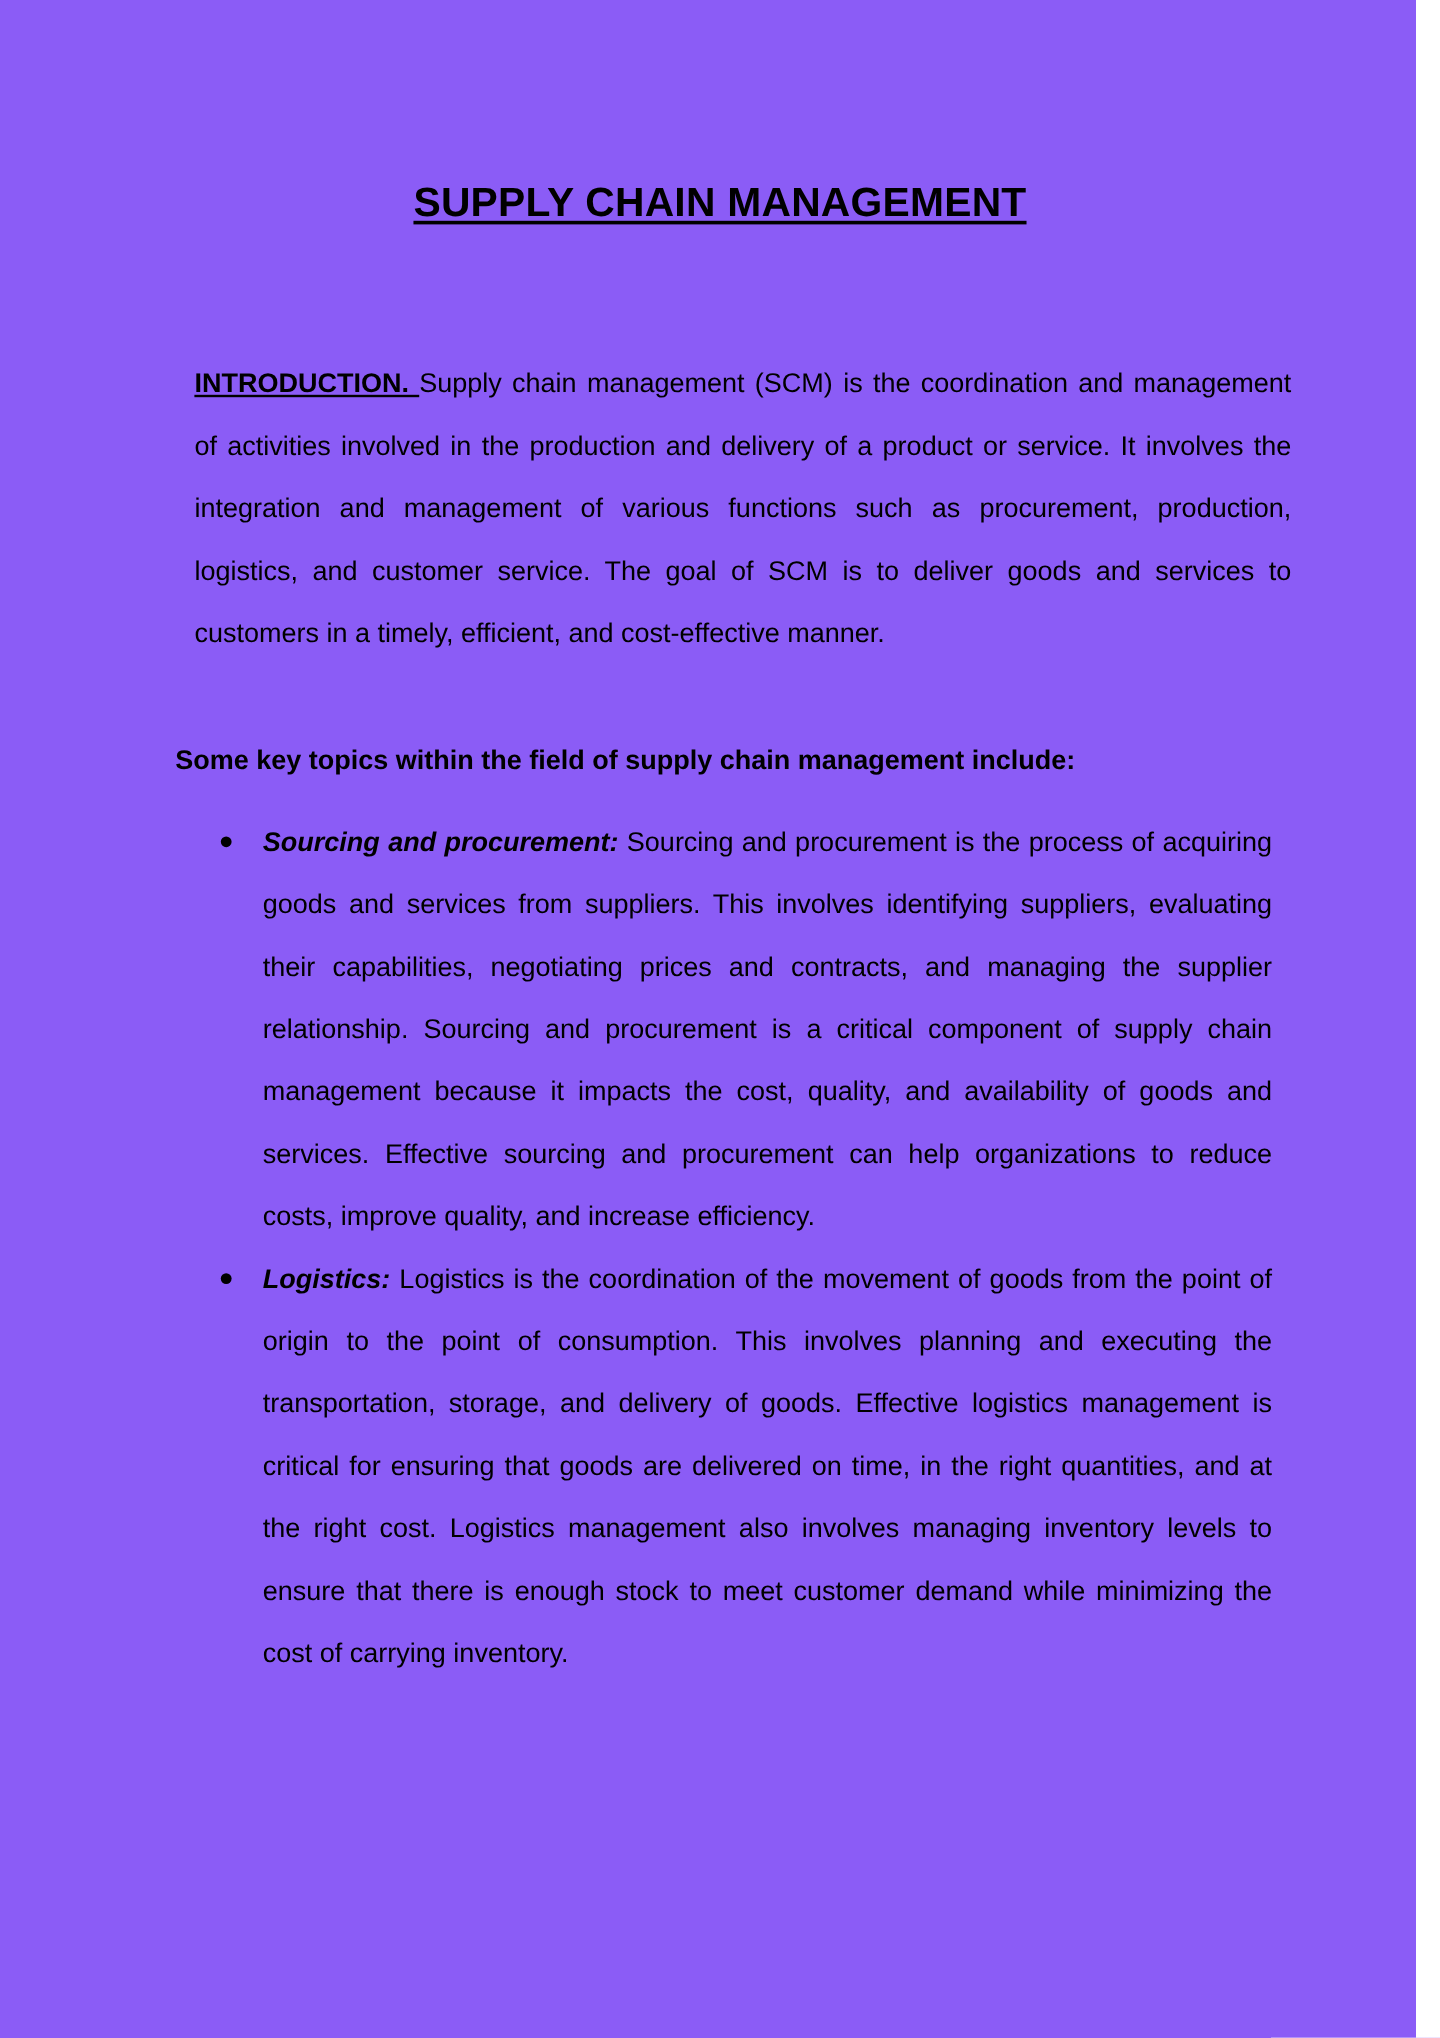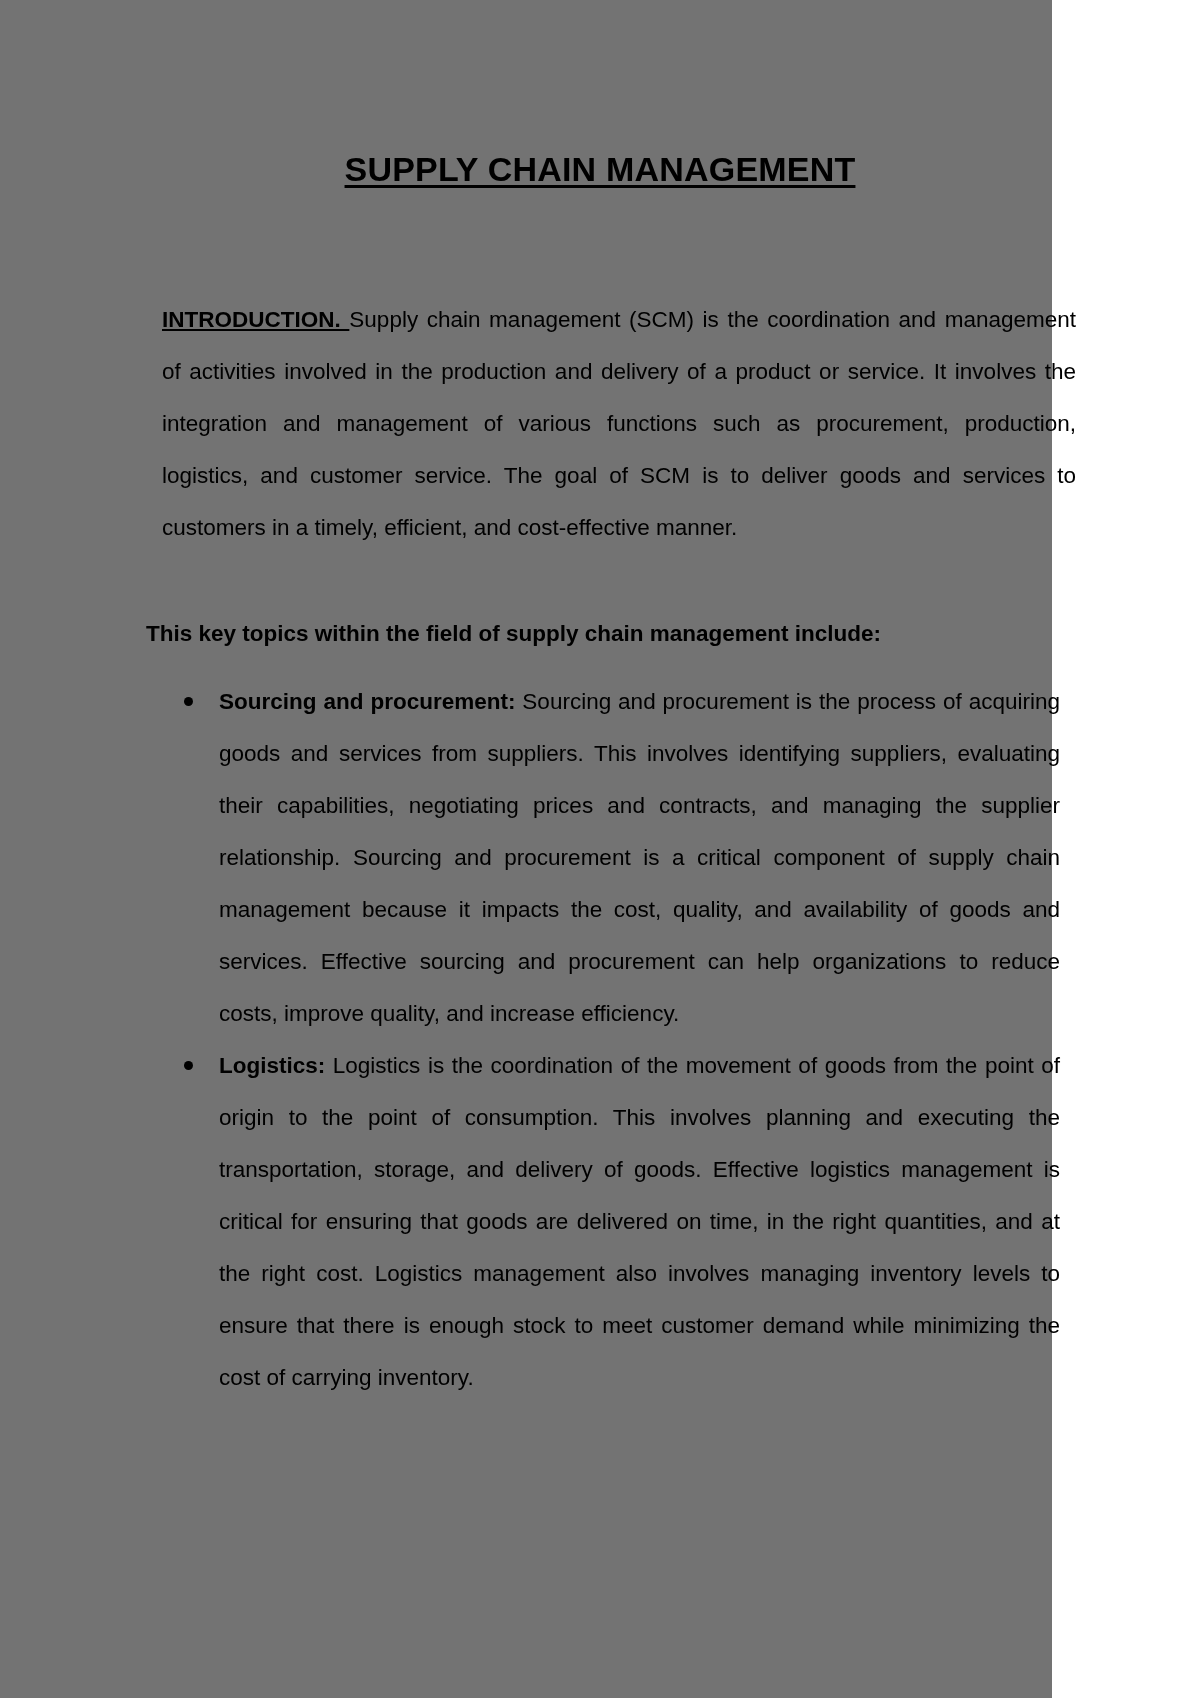--- a/index.html
+++ b/index.html
@@ -1,19 +1,19 @@
 <!DOCTYPE html>
 <html><head>
 <meta charset="utf-8">
 <style>
   html, body { margin: 0; padding: 0; background: #ffffff; }
   body { width: 1200px; height: 1698px; position: relative; overflow: hidden; }
   .page {
-    position: absolute; left: 0; top: 0; width: 1052px; height: 1698px;
-    background: #737373; color: #000000;
+    position: absolute; left: 0; top: 0; width: 1180px; height: 1698px;
+    background: #8b5cf6; color: #000000;
     font-family: "Liberation Sans", "DejaVu Sans", sans-serif;
   }
   .title {
     position: absolute; left: 0; top: 150px; width: 1200px;
     text-align: center; font-size: 34px; font-weight: bold;
     text-decoration: underline; text-decoration-thickness: 3px;
     text-underline-offset: 4px; letter-spacing: 0.2px;
   }
   .body-text {
     font-size: 22.5px; line-height: 52px; text-align: justify;
@@ -28,33 +28,33 @@
   }
   ul.topics {
     position: absolute; left: 146px; top: 676px; width: 914px;
     margin: 0; padding: 0; list-style: none;
   }
   ul.topics li { position: relative; padding-left: 73px; }
   .bullet {
     position: absolute; left: 38px; top: 21px; width: 9px; height: 9px;
     border-radius: 50%; background: #000;
   }
-  .item-label { font-weight: bold; }
+  .item-label { font-weight: bold; font-style: italic; }
 </style>
 </head>
 <body>
 
 <div class="page">
   <div class="title">SUPPLY CHAIN MANAGEMENT</div>
 
   <p class="body-text intro" style="margin:16px;">
     <span class="intro-label">INTRODUCTION. </span><span>Supply chain management (SCM) is the coordination and management of activities involved in the production and delivery of a product or service. It involves the integration and management of various functions such as procurement, production, logistics, and customer service. The goal of SCM is to deliver goods and services to customers in a timely, efficient, and cost-effective manner.</span>
   </p>
 
-  <div class="topics-heading">This key topics within the field of supply chain management include:</div>
+  <div class="topics-heading">Some key topics within the field of supply chain management include:</div>
 
   <ul class="topics">
     <li class="body-text">
       <span class="bullet"></span>
       <span class="item-label">Sourcing and procurement:</span><span> Sourcing and procurement is the process of acquiring goods and services from suppliers. This involves identifying suppliers, evaluating their capabilities, negotiating prices and contracts, and managing the supplier relationship. Sourcing and procurement is a critical component of supply chain management because it impacts the cost, quality, and availability of goods and services. Effective sourcing and procurement can help organizations to reduce costs, improve quality, and increase efficiency.</span>
     </li>
     <li class="body-text">
       <span class="bullet"></span>
       <span class="item-label">Logistics:</span><span> Logistics is the coordination of the movement of goods from the point of origin to the point of consumption. This involves planning and executing the transportation, storage, and delivery of goods. Effective logistics management is critical for ensuring that goods are delivered on time, in the right quantities, and at the right cost. Logistics management also involves managing inventory levels to ensure that there is enough stock to meet customer demand while minimizing the cost of carrying inventory.</span>
     </li>

